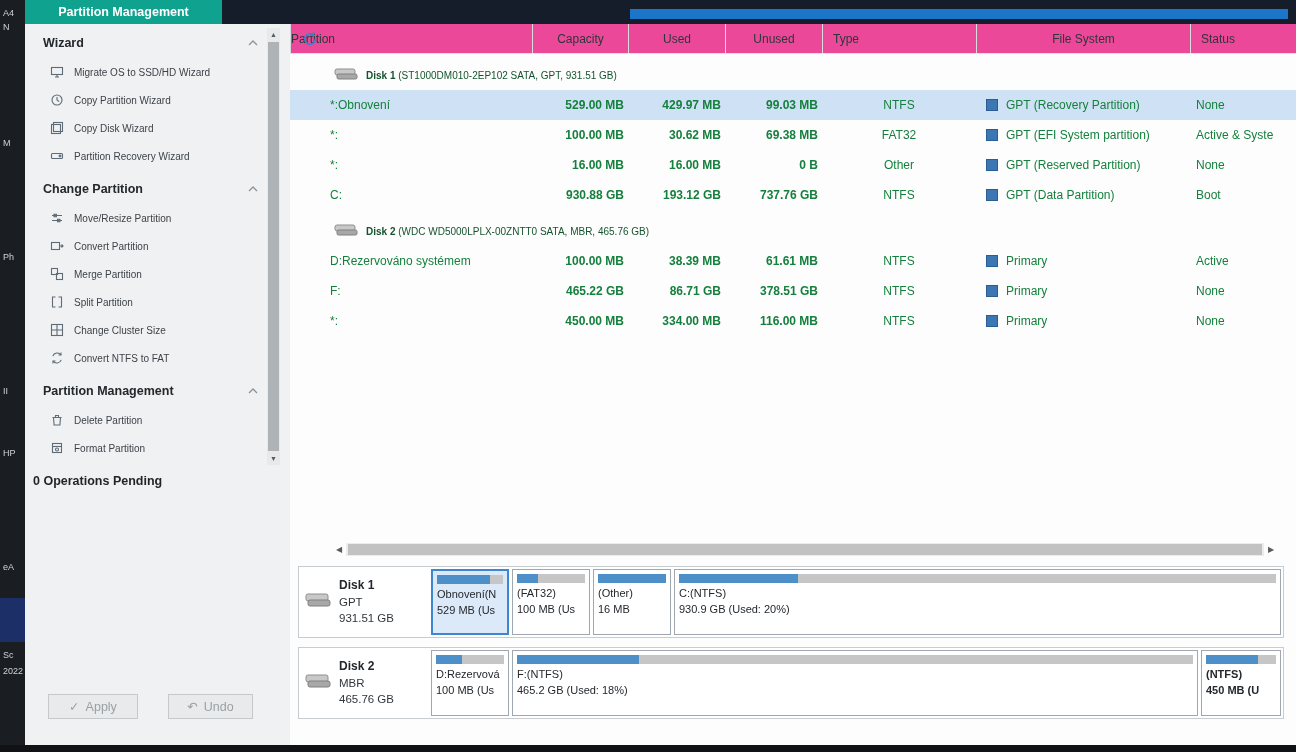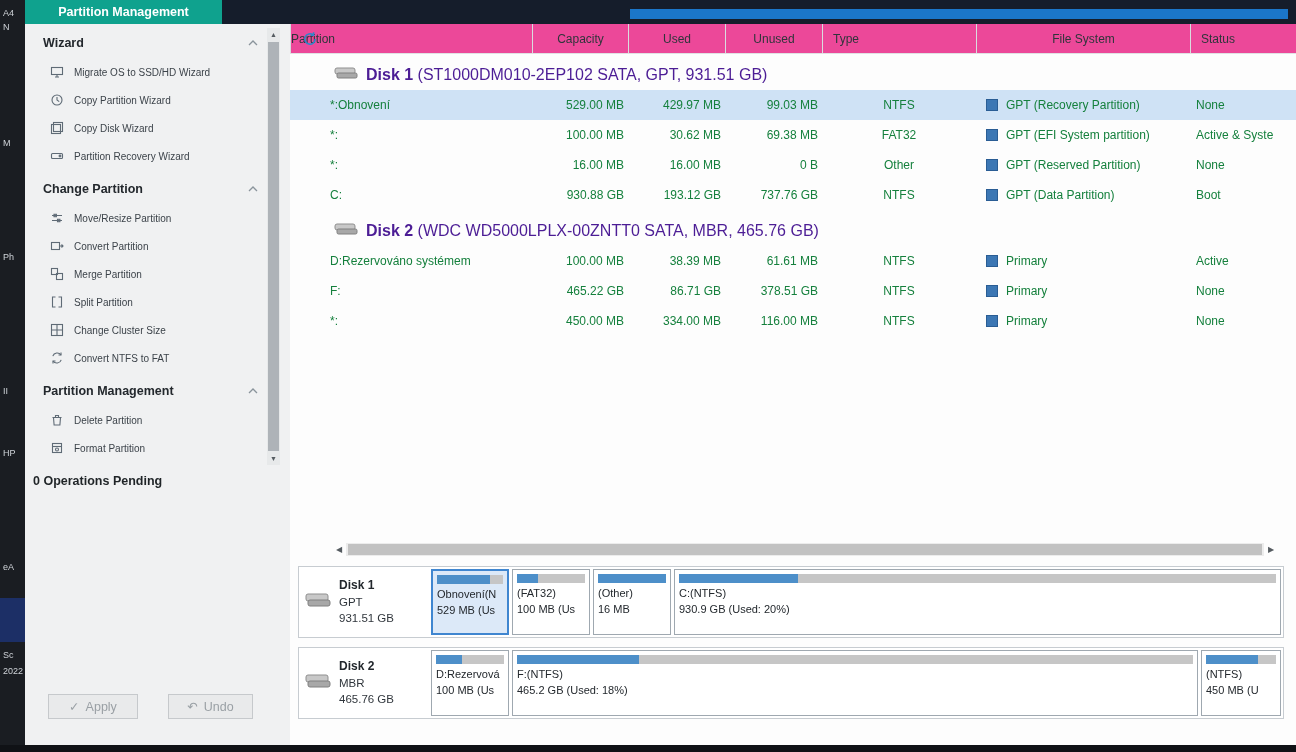--- a/index.html
+++ b/index.html
@@ -44,48 +44,48 @@
   
   .main{position:absolute;left:265px;top:24px;right:0;bottom:0;background:#fdfdfd;overflow:hidden;}
   .grid7{display:grid;grid-template-columns:242px 96px 97px 97px 154px 214px 1fr;}
   .thead{position:absolute;left:0;top:0;right:0;height:30px;background:#ec4899;border-bottom:1px solid #e0e2e4;box-sizing:border-box;}
   .hc{display:flex;align-items:center;font-size:12px;color:#2f353b;border-left:1px solid #d9dcdf;height:100%;box-sizing:border-box;}
   .hc:first-child{border-left:none;padding-left:40px;}
   .hc.center{justify-content:center;}
   .hc.padded{padding-left:10px;}
   .refresh{position:absolute;left:12px;top:7px;width:16px;height:16px;cursor:pointer;}
   .tbody{position:absolute;left:0;top:30px;right:0;}
-  .disk-group{height:30px;margin-top:6px;display:flex;align-items:center;gap:8px;padding-left:44px;font-size:16px;color:#4c1d95;}
+  .disk-group{height:30px;margin-top:6px;display:flex;align-items:center;gap:8px;padding-left:44px;font-size:10px;color:#14532d;}
   .disk-group b{font-weight:bold;}
   .trow{height:30px;align-items:center;font-size:12px;color:#15803d;}
   .trow.selected{background:#cfe2f5;}
   .cell{overflow:hidden;white-space:nowrap;}
   .cell.part{padding-left:40px;}
-  .cell.num{text-align:right;padding-right:4px;}
+  .cell.num{text-align:right;padding-right:4px;font-weight:bold;}
   .cell.fs{text-align:center;}
   .cell.type{display:flex;align-items:center;gap:8px;padding-left:10px;}
   .cell.status{padding-left:6px;}
   .sq{width:10px;height:10px;background:#3c77b4;border:1px solid #2a5d94;flex:none;display:inline-block;}
 
   
   .hscroll{position:absolute;left:42px;right:18px;top:519px;height:13px;display:flex;align-items:center;}
   .harrow{width:14px;text-align:center;font-size:8px;color:#555b60;flex:none;}
   .htrack{flex:1;height:13px;background:#ececec;position:relative;}
   .hthumb{position:absolute;left:2px;right:2px;top:1px;bottom:1px;background:#c2c2c2;}
 
   
   .dmap{position:absolute;left:8px;right:12px;top:542px;}
   .dbox{height:66px;border:1px solid #c7ccd1;background:#ffffff;display:flex;margin-bottom:9px;padding:2px;box-sizing:content-box;}
   .dinfo{width:102px;flex:none;display:flex;align-items:center;gap:8px;padding-left:4px;}
   .dinfo .dtxt{display:flex;flex-direction:column;gap:1px;font-size:11.5px;color:#30363c;line-height:1.3;}
   .dinfo .dname{font-weight:bold;font-size:12px;color:#22272c;}
   .parts{flex:1;display:flex;gap:3px;margin-left:24px;}
   .pbox{border:1px solid #9fa8b0;background:#ffffff;padding:2px 4px;display:flex;flex-direction:column;overflow:hidden;box-sizing:border-box;cursor:pointer;}
   .pbox.small{width:78px;flex:none;}
-  .pbox.small2{width:80px;flex:none;}
+  .pbox.small2{width:80px;flex:none;font-weight:bold;}
   .pbox.wide{flex:1;}
   .pbox.sel{border:2px solid #3f86d0;background:#dce9f8;}
   .pbar{height:9px;background:#c6c6c6;margin:2px 0 3px;position:relative;flex:none;}
   .pfill{position:absolute;left:0;top:0;bottom:0;background:#4d8fc9;}
   .pl{font-size:11px;color:#23282d;white-space:nowrap;line-height:1.45;}
 
   svg.lineico{stroke:#5f6b76;fill:none;stroke-width:1.1;}
 </style>
 </head>
 <body>

